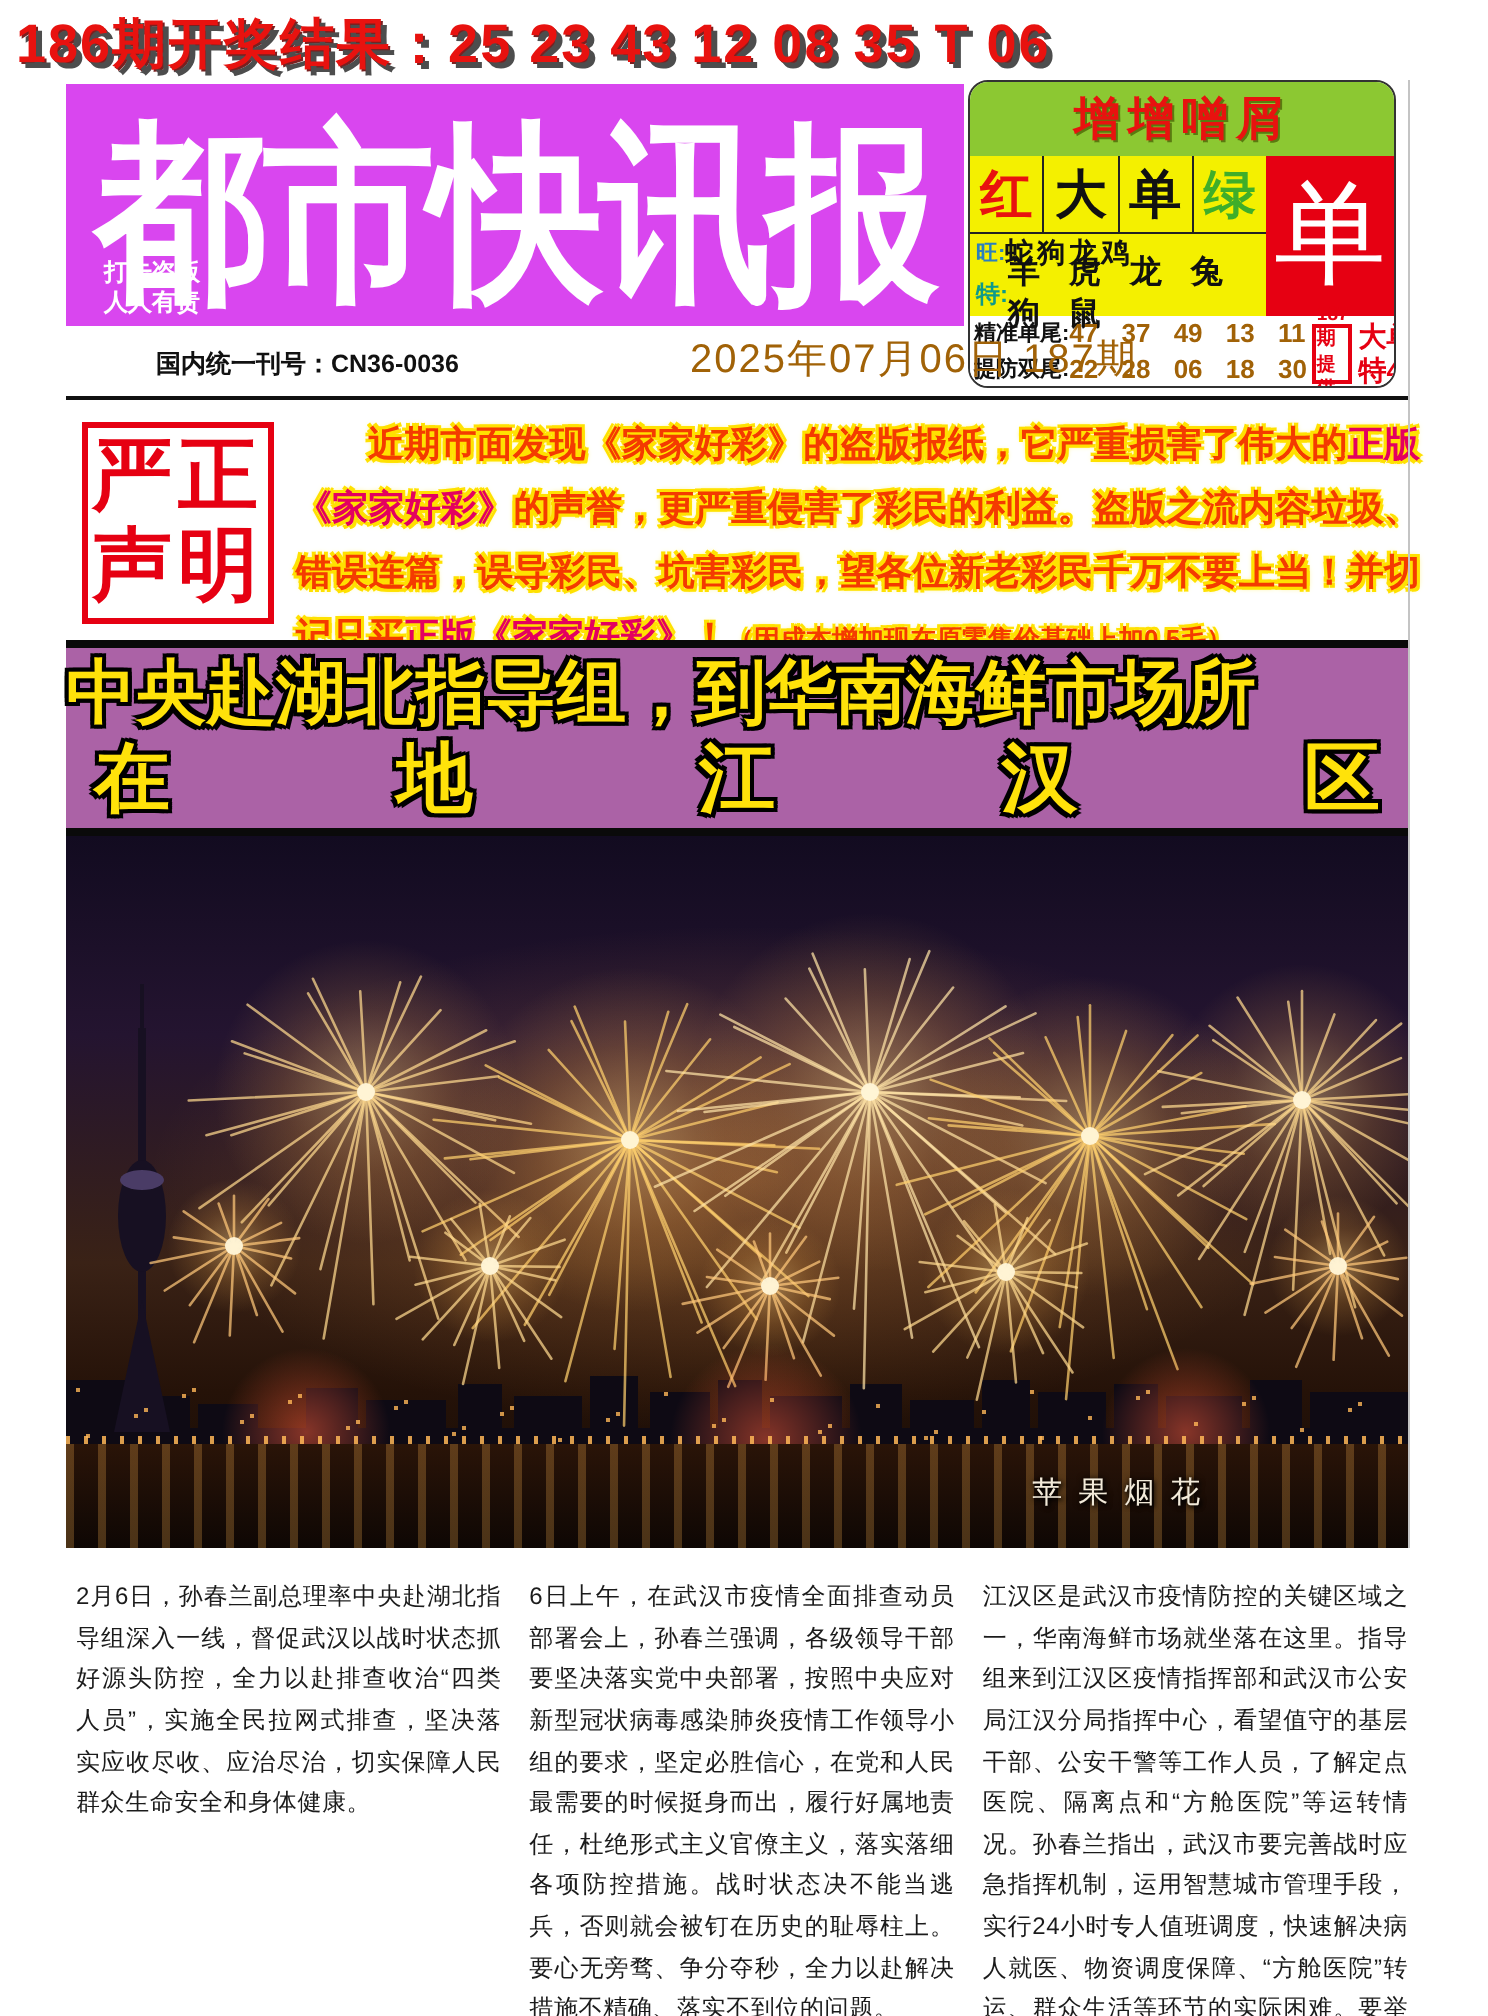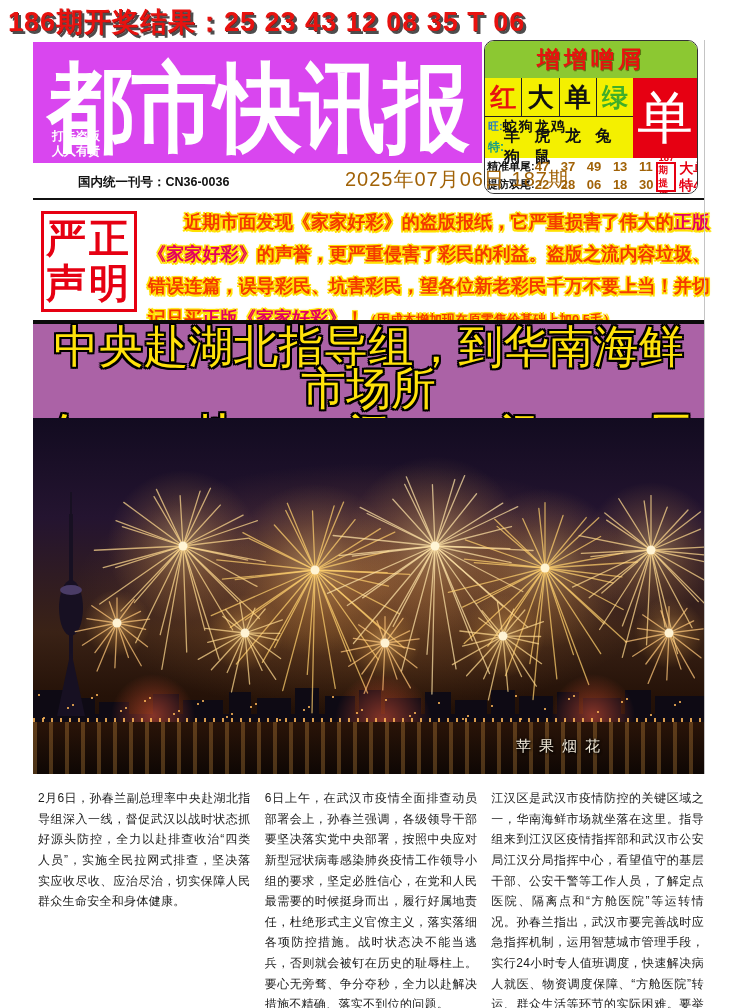--- a/index.html
+++ b/index.html
@@ -66,21 +66,21 @@
     color:#f43b00;text-indent:2em;text-align:justify;word-break:break-all;
     text-shadow:-1.5px -1.5px 0 #ffe100,1.5px -1.5px 0 #ffe100,-1.5px 1.5px 0 #ffe100,
       1.5px 1.5px 0 #ffe100,0 0 3px #ffe100;}
   .decl-text .hl{color:#e4005f;}
   .decl-text .small{font-size:13px;}
 
   
   .headline{position:absolute;left:33px;top:320px;width:671px;background:#ab62a6;
     border-top:4px solid #0a0a0a;border-bottom:7px solid #0a0a0a;
     padding:2px 0 2px;box-sizing:border-box;}
-  .hl-line1{text-align:center;font-size:45px;font-weight:400;line-height:42px;}
+  .hl-line1{font-size:35px;font-weight:700;line-height:42px;}
   .hl-line2{display:flex;justify-content:space-between;padding:0 14px;
     font-size:38px;font-weight:900;line-height:44px;}
   .hl-line1,.hl-line2 span{color:#ffe20a;
     text-shadow:2px 0 0 #000,-2px 0 0 #000,0 2px 0 #000,0 -2px 0 #000,
       2px 2px 0 #000,-2px -2px 0 #000,2px -2px 0 #000,-2px 2px 0 #000;}
 
   
   .photo{position:absolute;left:33px;top:418px;width:671px;height:356px;overflow:hidden;
     background:linear-gradient(180deg,#120b20 0%,#241430 28%,#3a2216 60%,#251208 78%,#120a06 100%);}
   .sky-glow{position:absolute;inset:0;

